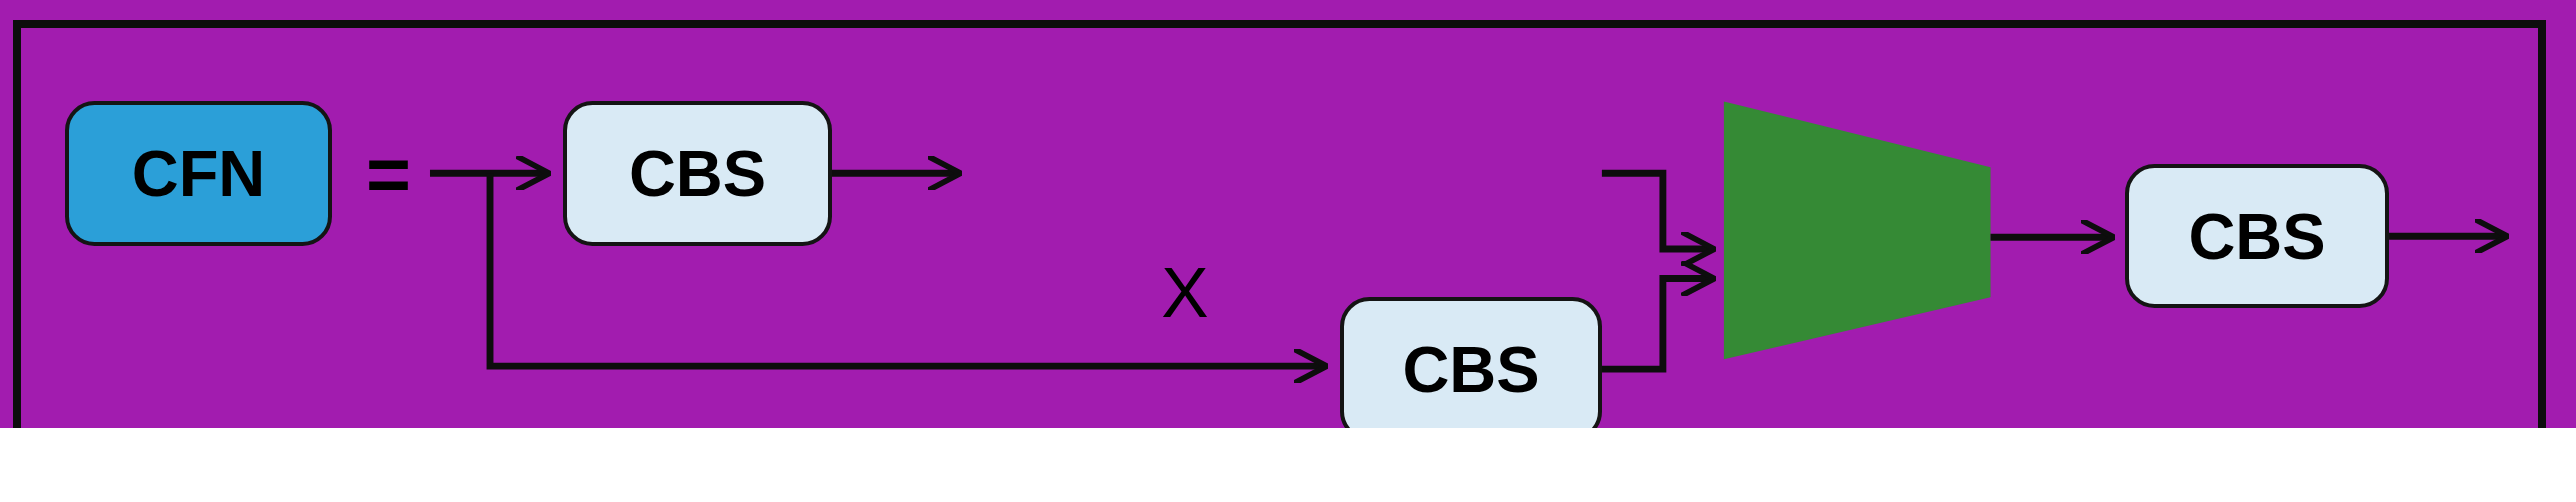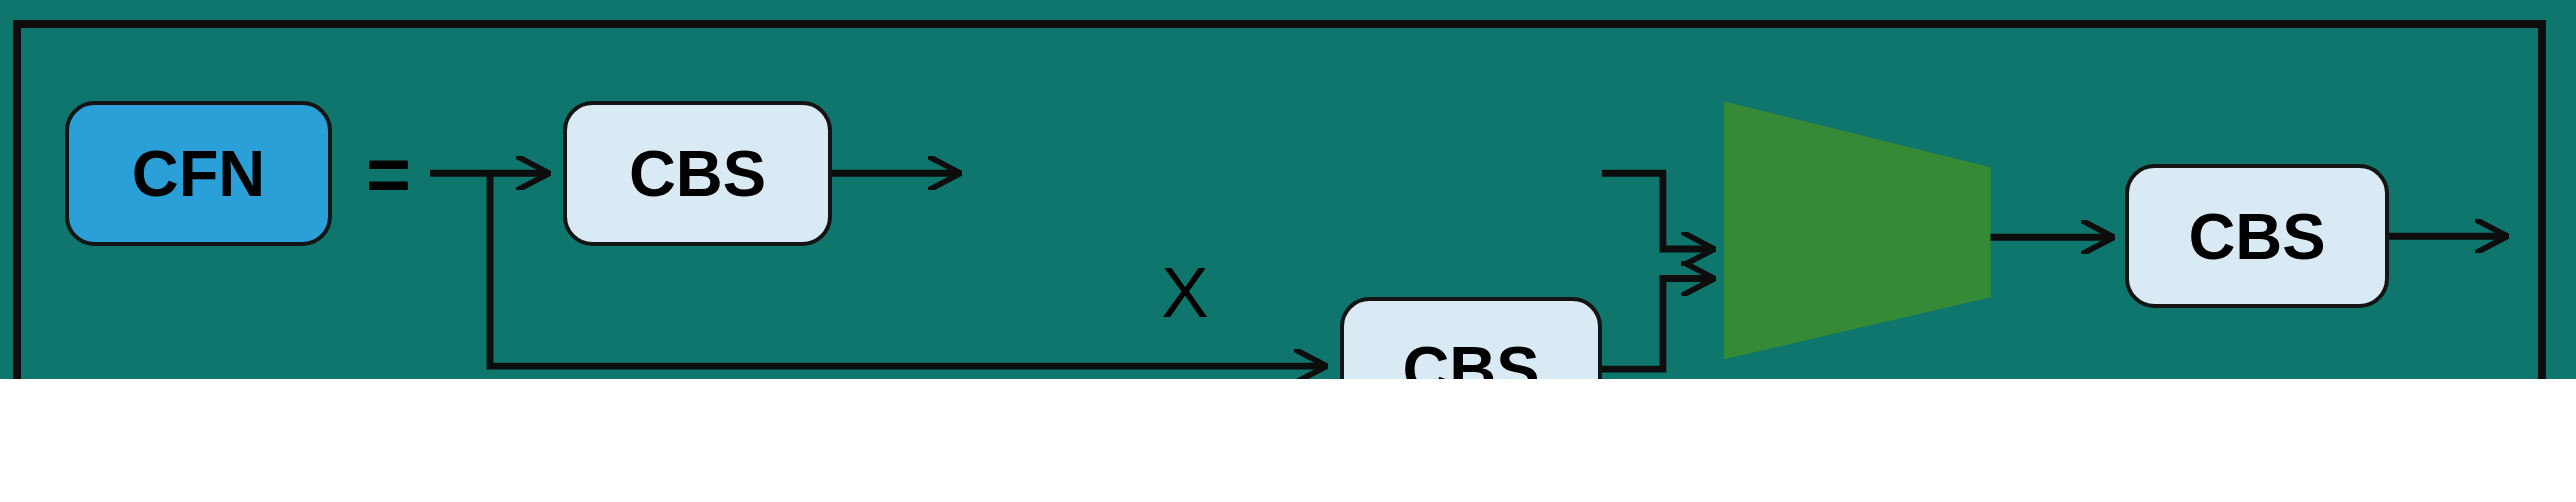--- a/index.html
+++ b/index.html
@@ -1,20 +1,20 @@
 <!DOCTYPE html>
 <html><head>
 <meta charset="utf-8">
 <style>
   html, body { margin: 0; padding: 0; background: #ffffff; }
   .canvas {
     position: relative;
     width: 2576px;
-    height: 379px;
-    background: #0f766e;
+    height: 428px;
+    background: #a21caf;
     font-family: "Liberation Sans", sans-serif;
     overflow: hidden;
   }
   .frame {
     position: absolute;
     left: 12.8px; top: 19.7px;
     width: 2533px; height: 457px;
     border: 8.9px solid #0d0d0d;
     box-sizing: border-box;
     background: transparent;

